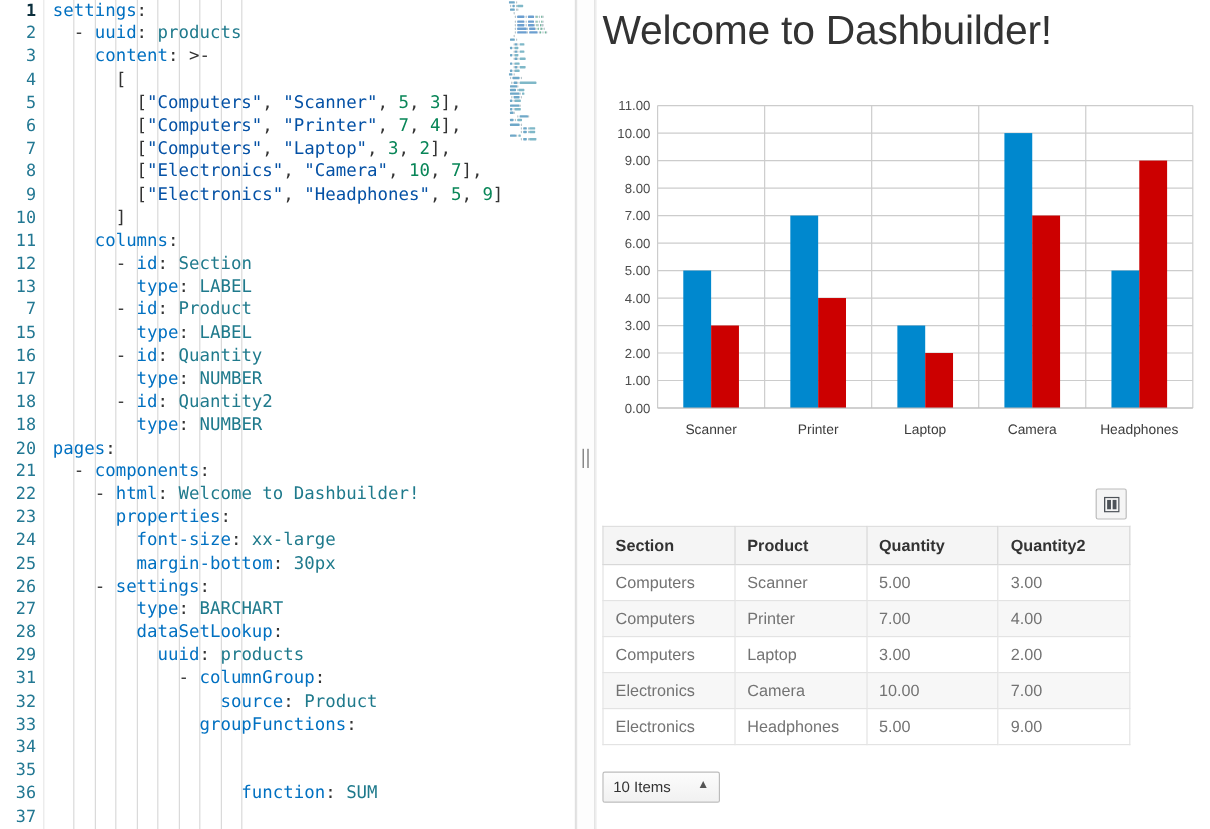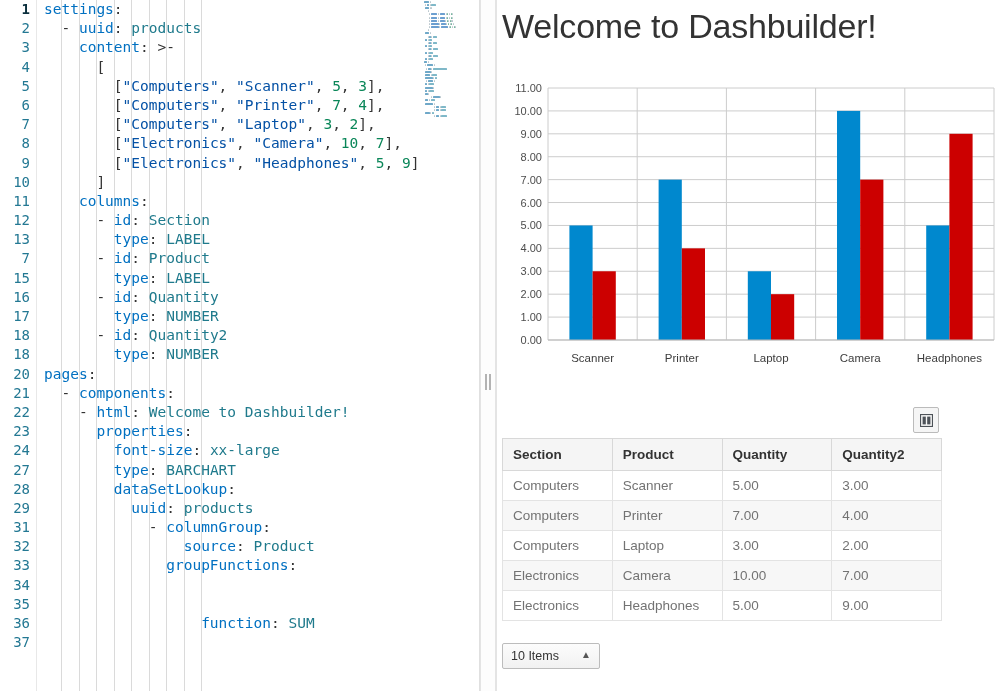--- a/index.html
+++ b/index.html
@@ -318,20 +318,22 @@
         <div class="code-row"><span class="gutter-num">15</span><span class="code-text"><span class="t-punc">        </span><span class="t-key">type</span><span class="t-punc">: </span><span class="t-val">LABEL</span></span></div>
         <div class="code-row"><span class="gutter-num">16</span><span class="code-text"><span class="t-dash">      - </span><span class="t-key">id</span><span class="t-punc">: </span><span class="t-val">Quantity</span></span></div>
         <div class="code-row"><span class="gutter-num">17</span><span class="code-text"><span class="t-punc">        </span><span class="t-key">type</span><span class="t-punc">: </span><span class="t-val">NUMBER</span></span></div>
         <div class="code-row"><span class="gutter-num">18</span><span class="code-text"><span class="t-dash">      - </span><span class="t-key">id</span><span class="t-punc">: </span><span class="t-val">Quantity2</span></span></div>
         <div class="code-row"><span class="gutter-num">18</span><span class="code-text"><span class="t-punc">        </span><span class="t-key">type</span><span class="t-punc">: </span><span class="t-val">NUMBER</span></span></div>
         <div class="code-row"><span class="gutter-num">20</span><span class="code-text"><span class="t-key">pages</span><span class="t-punc">:</span></span></div>
         <div class="code-row"><span class="gutter-num">21</span><span class="code-text"><span class="t-dash">  - </span><span class="t-key">components</span><span class="t-punc">:</span></span></div>
         <div class="code-row"><span class="gutter-num">22</span><span class="code-text"><span class="t-dash">    - </span><span class="t-key">html</span><span class="t-punc">: </span><span class="t-val">Welcome to Dashbuilder!</span></span></div>
         <div class="code-row"><span class="gutter-num">23</span><span class="code-text"><span class="t-punc">      </span><span class="t-key">properties</span><span class="t-punc">:</span></span></div>
         <div class="code-row"><span class="gutter-num">24</span><span class="code-text"><span class="t-punc">        </span><span class="t-key">font-size</span><span class="t-punc">: </span><span class="t-val">xx-large</span></span></div>
+        <div class="code-row"><span class="gutter-num">25</span><span class="code-text"><span class="t-punc">        </span><span class="t-key">margin-bottom</span><span class="t-punc">: </span><span class="t-val">30px</span></span></div>
+        <div class="code-row"><span class="gutter-num">26</span><span class="code-text"><span class="t-dash">    - </span><span class="t-key">settings</span><span class="t-punc">:</span></span></div>
         <div class="code-row"><span class="gutter-num">27</span><span class="code-text"><span class="t-punc">        </span><span class="t-key">type</span><span class="t-punc">: </span><span class="t-val">BARCHART</span></span></div>
         <div class="code-row"><span class="gutter-num">28</span><span class="code-text"><span class="t-punc">        </span><span class="t-key">dataSetLookup</span><span class="t-punc">:</span></span></div>
         <div class="code-row"><span class="gutter-num">29</span><span class="code-text"><span class="t-punc">          </span><span class="t-key">uuid</span><span class="t-punc">: </span><span class="t-val">products</span></span></div>
         <div class="code-row"><span class="gutter-num">31</span><span class="code-text"><span class="t-dash">            - </span><span class="t-key">columnGroup</span><span class="t-punc">:</span></span></div>
         <div class="code-row"><span class="gutter-num">32</span><span class="code-text"><span class="t-punc">                </span><span class="t-key">source</span><span class="t-punc">: </span><span class="t-val">Product</span></span></div>
         <div class="code-row"><span class="gutter-num">33</span><span class="code-text"><span class="t-punc">              </span><span class="t-key">groupFunctions</span><span class="t-punc">:</span></span></div>
         <div class="code-row"><span class="gutter-num">34</span></div>
         <div class="code-row"><span class="gutter-num">35</span></div>
         <div class="code-row"><span class="gutter-num">36</span><span class="code-text"><span class="t-punc">                  </span><span class="t-key">function</span><span class="t-punc">: </span><span class="t-val">SUM</span></span></div>
         <div class="code-row"><span class="gutter-num">37</span><span class="code-text"></span></div>

